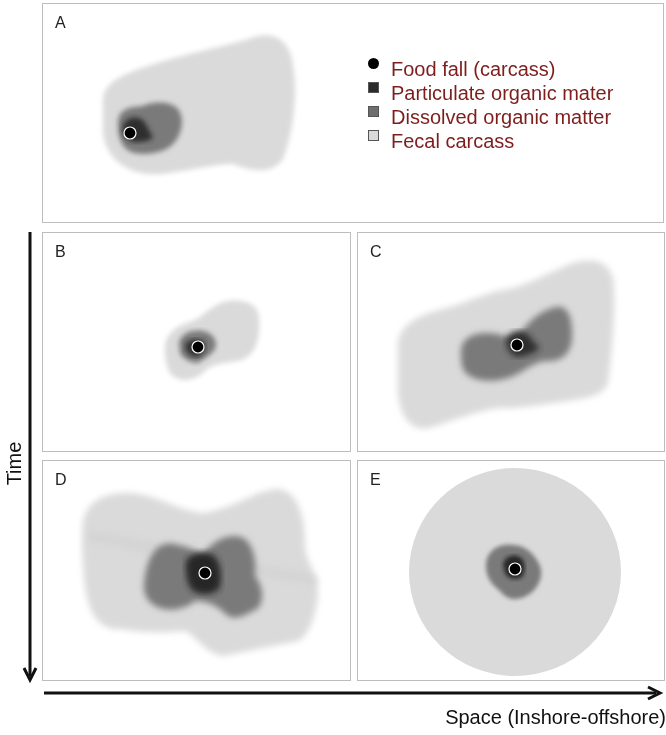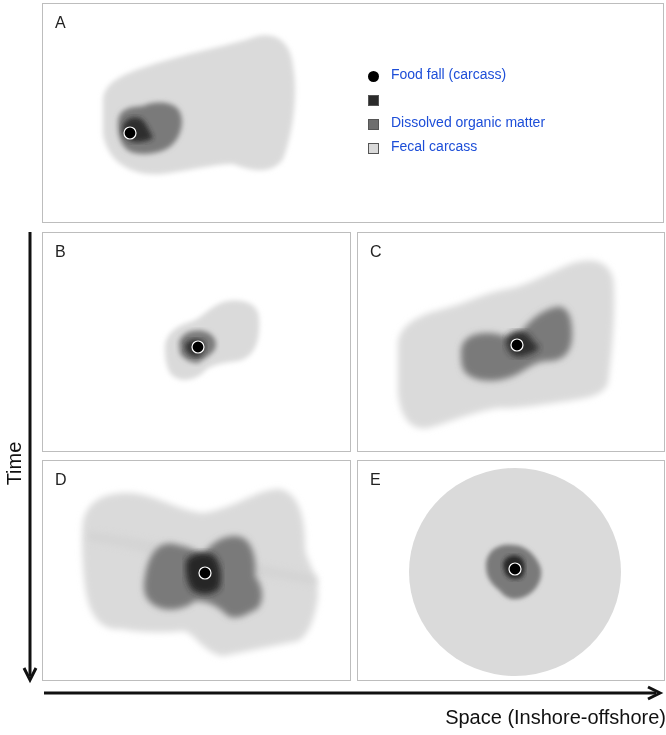--- a/index.html
+++ b/index.html
@@ -2,21 +2,21 @@
 <html><head>
 <meta charset="utf-8">
 <style>
   html, body { margin: 0; padding: 0; background: #ffffff; }
   body { width: 666px; height: 735px; position: relative; overflow: hidden;
          font-family: "Liberation Sans", sans-serif; }
   .panel { position: absolute; border: 1px solid #bdbdbd; background: #fff; box-sizing: border-box; }
   .panel-label { position: absolute; left: 12px; top: 10px; font-size: 16px; color: #222; }
   .panel svg { position: absolute; left: 0; top: 0; }
   .legend { position: absolute; left: 325px; top: 54px; }
-  .legend-item { display: flex; align-items: flex-end; height: 24px; font-size: 14px; color: #1d4ed8; }
+  .legend-item { display: flex; align-items: flex-start; height: 24px; font-size: 20px; color: #7f1d1d; }
   .legend-swatch { width: 11px; height: 11px; margin-right: 12px; box-sizing: border-box; border: 1px solid #555; }
   .legend-dot { width: 11px; height: 11px; border-radius: 50%; margin-right: 12px; }
   .axis-label-y { position: absolute; left: -16px; top: 452px; font-size: 20px; color: #111;
                   transform: rotate(-90deg); transform-origin: center; width: 60px; text-align: center; }
   .axis-label-x { position: absolute; left: 0; width: 666px; top: 706px; font-size: 20px; color: #111; text-align: right; }
   .arrow-svg { position: absolute; left: 0; top: 0; }
 </style>
 </head>
 <body>
 
@@ -33,20 +33,21 @@
     <path filter="url(#blurA)" fill="#262626" d="M80,122 C82,115 90,112 96,114 C102,116 106,126 110,134 C104,138 92,140 86,136 C80,132 79,127 80,122 Z" opacity="0.9"></path>
     <circle cx="87" cy="129" r="6" fill="#000" stroke="#fff" stroke-width="1.2"></circle>
   </svg>
   <div class="legend">
     <div class="legend-item">
       <span class="legend-dot" style="background:#000;"></span>
       <span>Food fall (carcass)</span>
     </div>
     <div class="legend-item">
       <span class="legend-swatch" style="background:#2b2b2b;"></span>
+      <span>Particulate organic mater</span>
     </div>
     <div class="legend-item">
       <span class="legend-swatch" style="background:#6e6e6e;"></span>
       <span>Dissolved organic matter</span>
     </div>
     <div class="legend-item">
       <span class="legend-swatch" style="background:#d9d9d9;"></span>
       <span>Fecal carcass</span>
     </div>
   </div>

